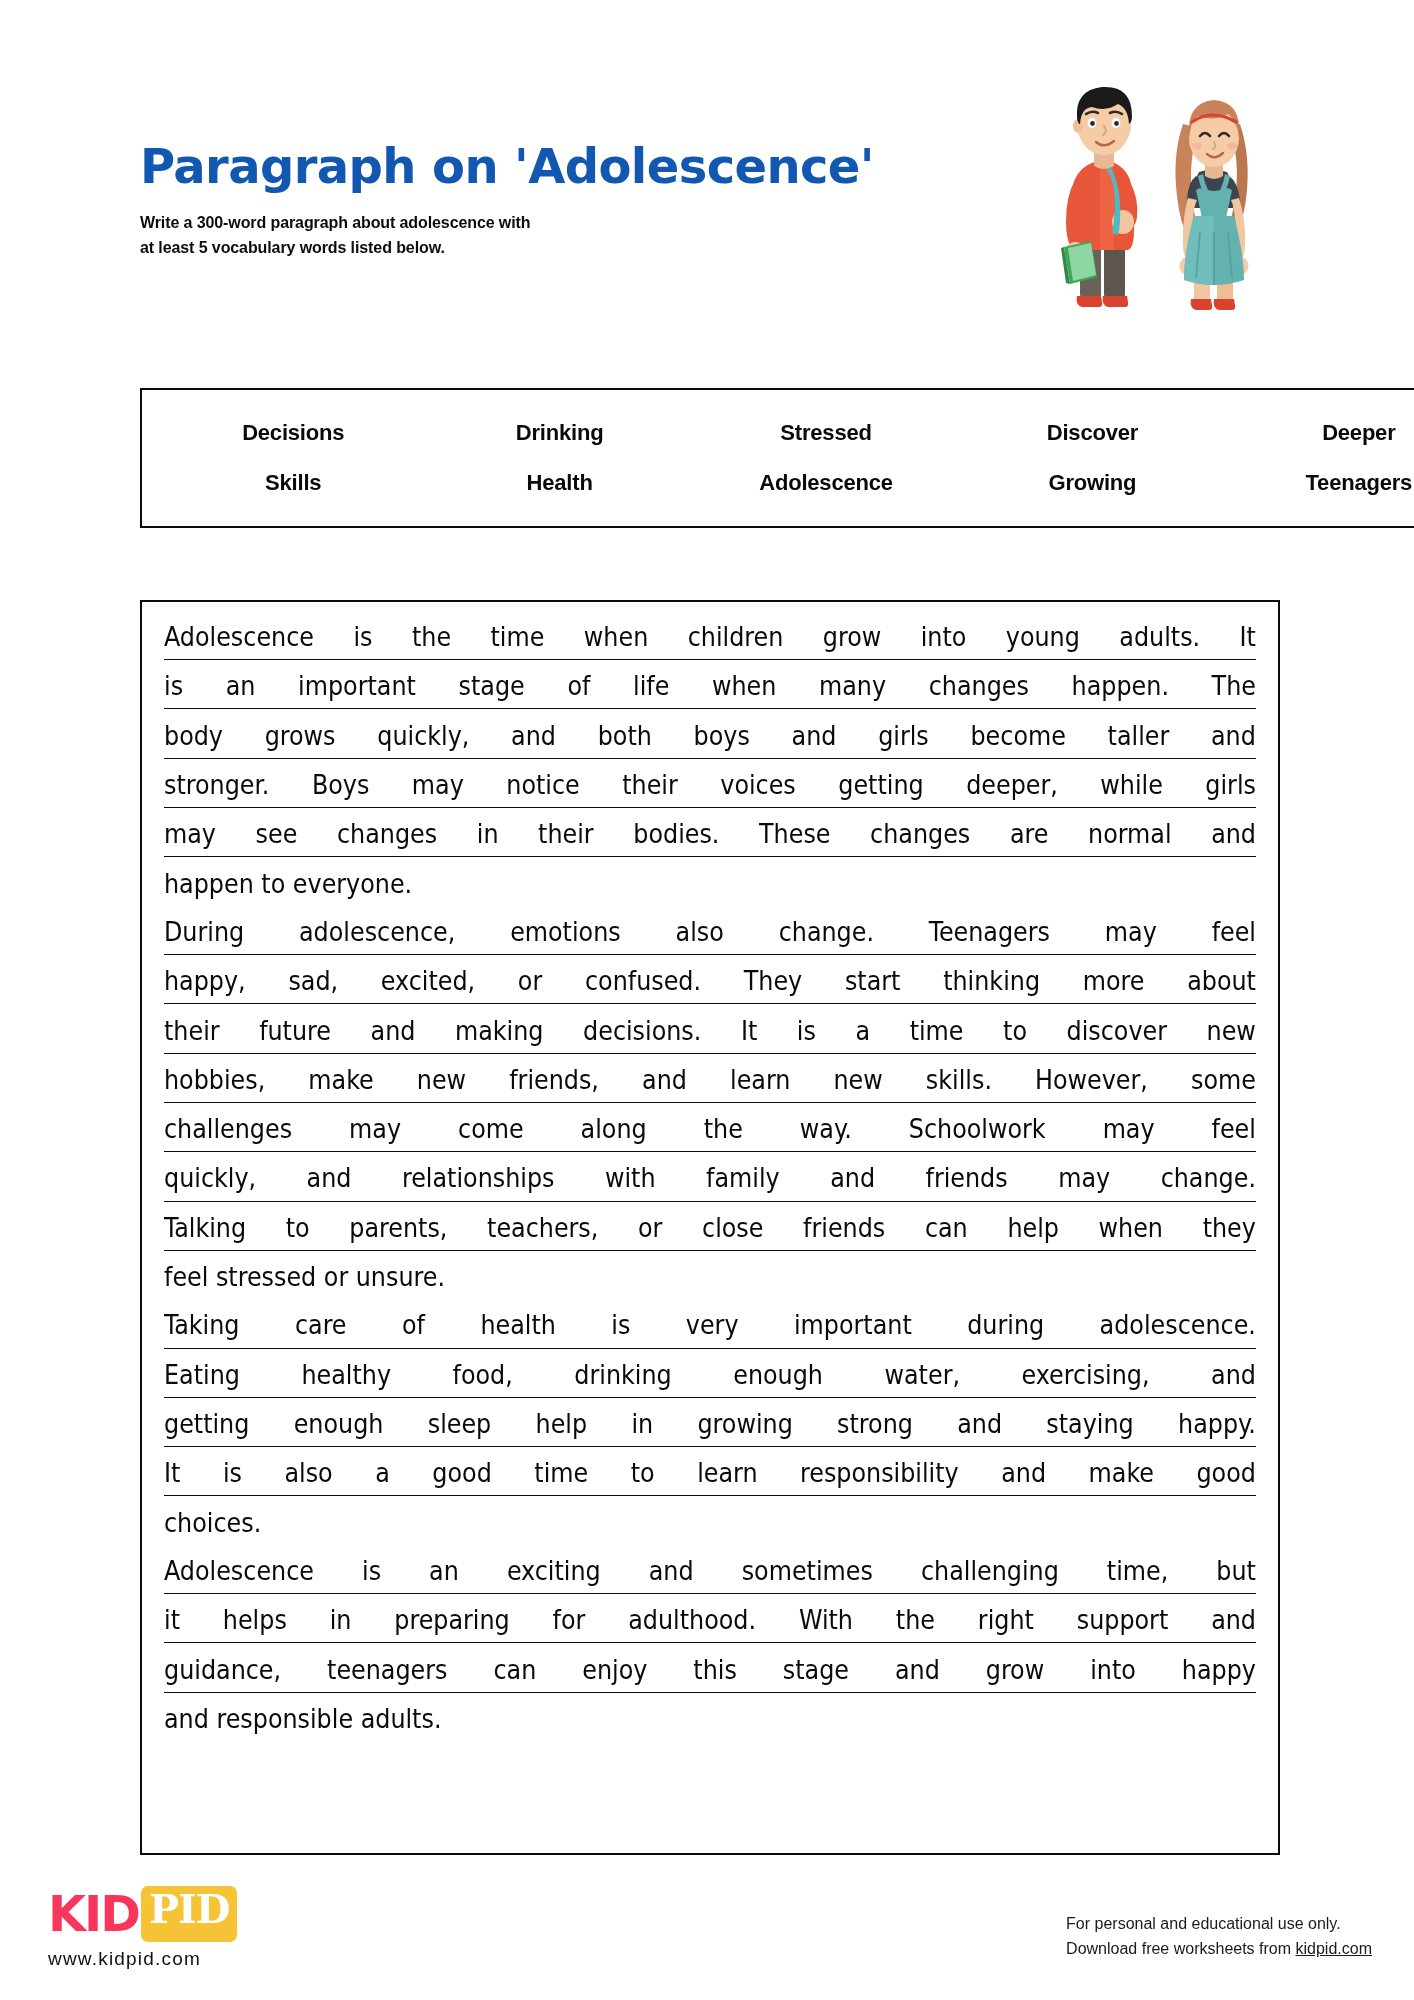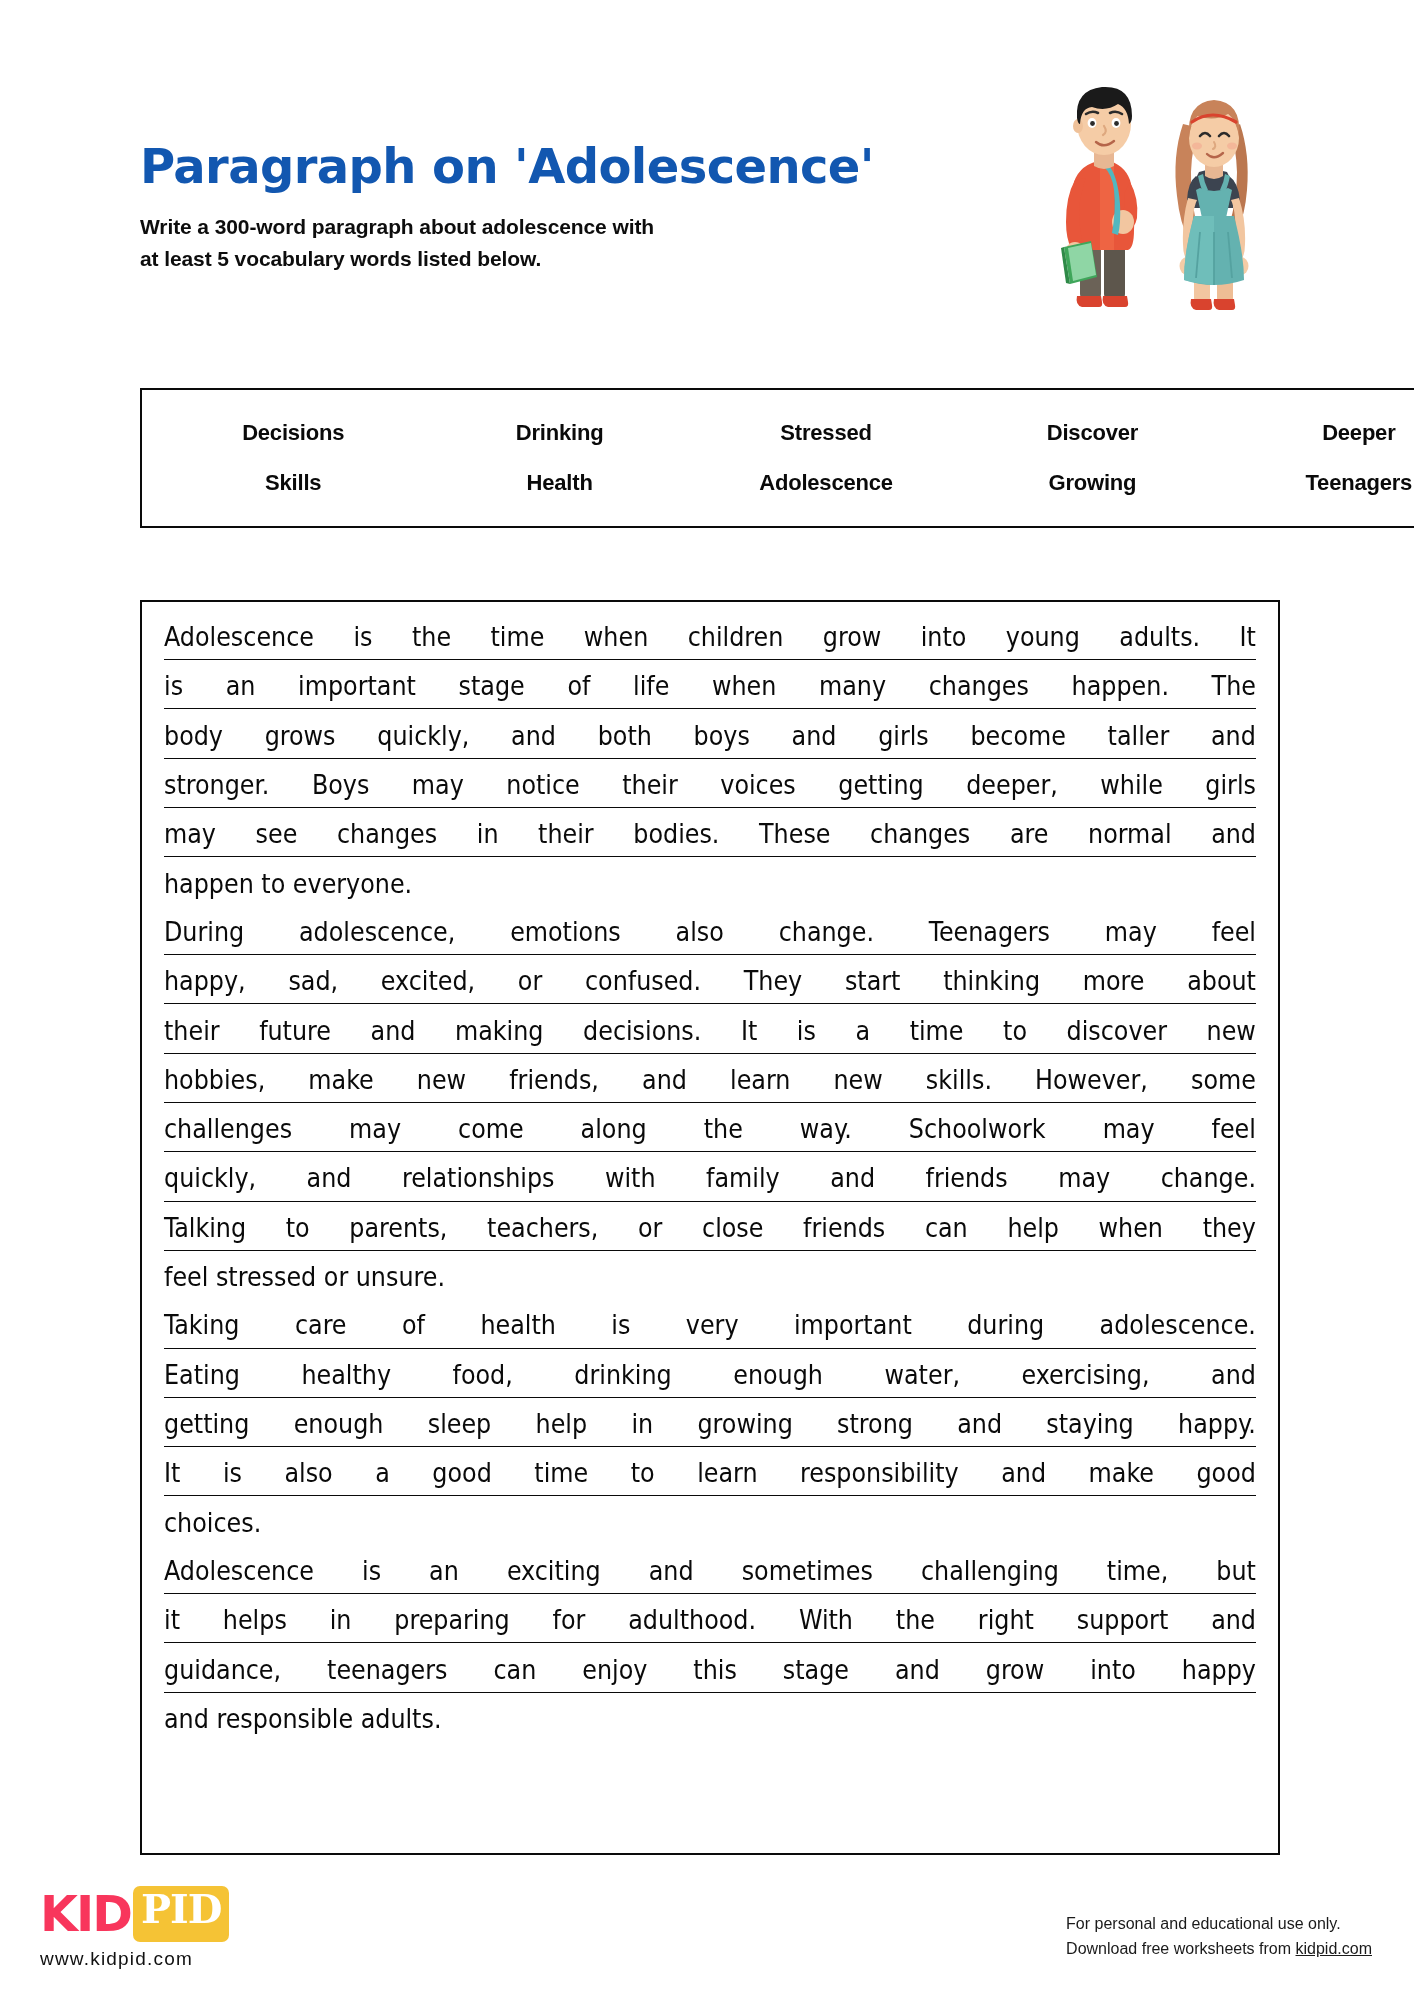--- a/index.html
+++ b/index.html
@@ -29,21 +29,21 @@
     font-size: 48px;
     font-weight: bold;
     color: #1257b0;
     letter-spacing: -0.6px;
     line-height: 1.1;
     white-space: nowrap;
   }
   .subtitle {
     margin-top: 18px;
     font-family: "Liberation Sans", sans-serif;
-    font-size: 21px;
+    font-size: 16px;
     font-weight: bold;
     color: #0d0d0d;
     line-height: 1.55;
     letter-spacing: -0.1px;
   }
 
   
   .illustration {
     position: absolute;
     right: 135px;
@@ -113,21 +113,21 @@
   }
   .essay p .ln.justify {
     display: flex;
     justify-content: space-between;
   }
   .essay p .ln.justify > span { white-space: pre; }
 
   
   .footer-logo {
     position: absolute;
-    left: 40px;
+    left: 48px;
     bottom: 30px;
     width: 330px;
     margin-top: 35px;
   }
   .logo-mark {
     display: flex;
     align-items: center;
     height: 56px;
   }
   .logo-kid {

